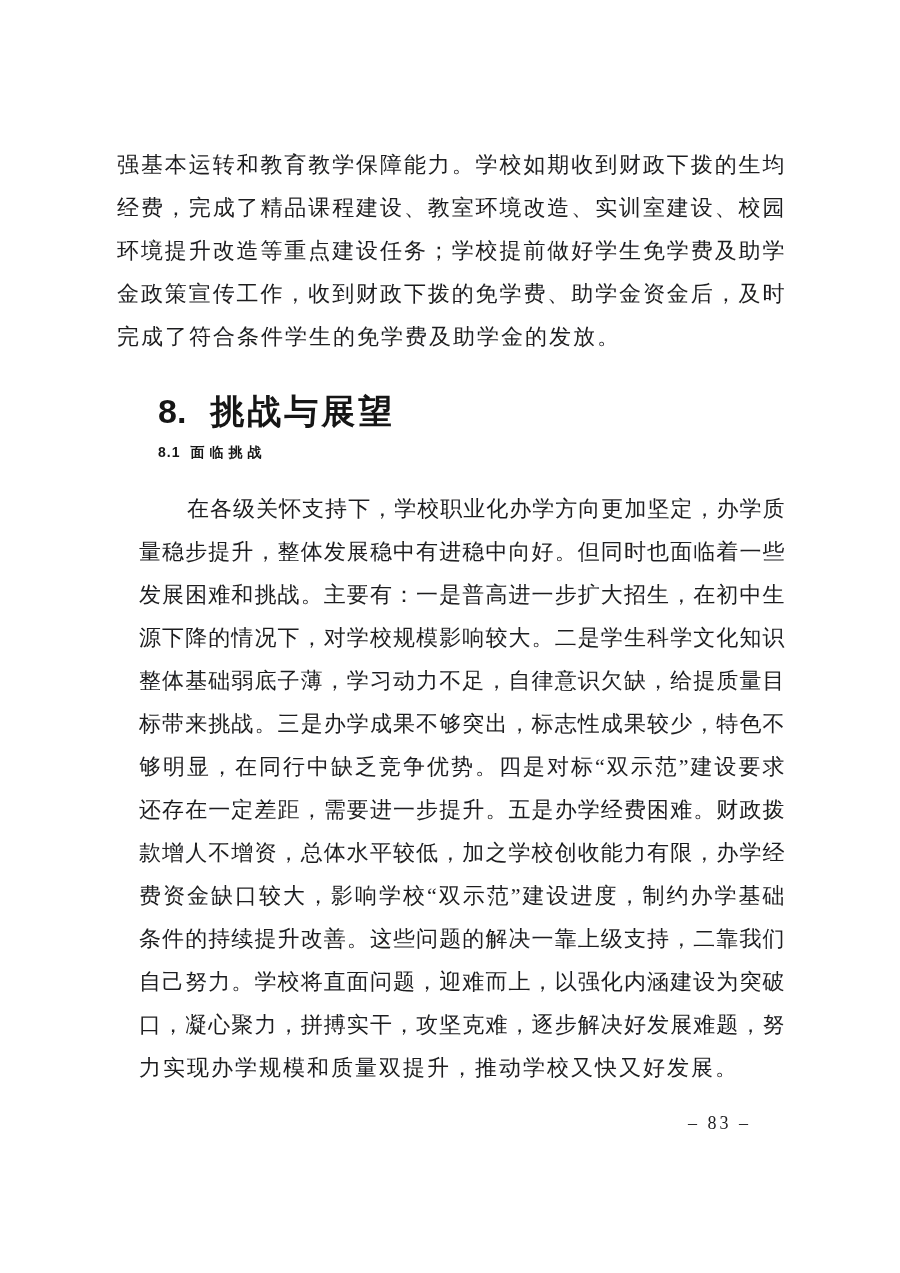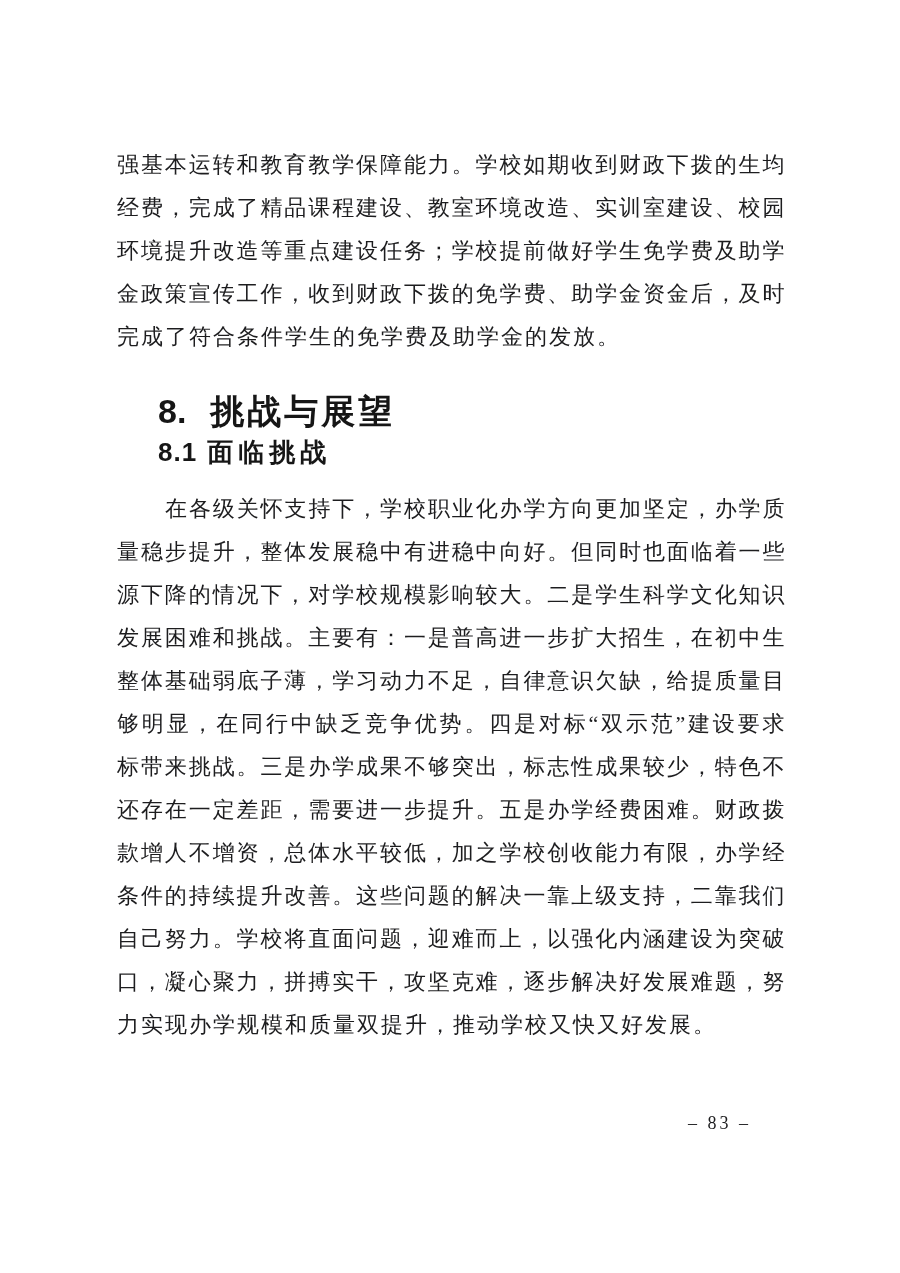--- a/index.html
+++ b/index.html
@@ -58,35 +58,36 @@
     display: inline-block;
     margin-right: 24px;
   }
   .h2 .ttl {
     letter-spacing: 3px;
   }
   .h3 {
     margin: 10px 0 0 41px;
     height: 30px;
     line-height: 30px;
-    font-size: 26px;
+    font-size: 14px;
     font-weight: 600;
     color: #161616;
   }
   .h3 .num {
     display: inline-block;
     font-family: "Liberation Sans", "DejaVu Sans", sans-serif;
     margin-right: 10px;
     letter-spacing: 1px;
   }
   .h3 .ttl {
     letter-spacing: 5px;
   }
   .para2 {
     margin-top: 20px;
+    margin-left: 22px;
   }
   .pagenum {
     position: absolute;
     top: 1110px;
     left: 688px;
     font-size: 18px;
     line-height: 26px;
     letter-spacing: 3px;
     color: #1d1d1f;
   }
@@ -109,27 +110,28 @@
       <span class="num">8.</span><span class="ttl">挑战与展望</span>
     </div>
 
     <div class="h3">
       <span class="num">8.1</span><span class="ttl">面临挑战</span>
     </div>
 
     <div class="para para2">
       <div class="bodyline indent">在各级关怀支持下，学校职业化办学方向更加坚定，办学质</div>
       <div class="bodyline">量稳步提升，整体发展稳中有进稳中向好。但同时也面临着一些</div>
+      <div class="bodyline">发展困难和挑战。主要有：一是普高进一步扩大招生，在初中生</div>
       <div class="bodyline">源下降的情况下，对学校规模影响较大。二是学生科学文化知识</div>
-      <div class="bodyline">发展困难和挑战。主要有：一是普高进一步扩大招生，在初中生</div>
       <div class="bodyline">整体基础弱底子薄，学习动力不足，自律意识欠缺，给提质量目</div>
+      <div class="bodyline">标带来挑战。三是办学成果不够突出，标志性成果较少，特色不</div>
       <div class="bodyline">够明显，在同行中缺乏竞争优势。四是对标“双示范”建设要求</div>
-      <div class="bodyline">标带来挑战。三是办学成果不够突出，标志性成果较少，特色不</div>
       <div class="bodyline">还存在一定差距，需要进一步提升。五是办学经费困难。财政拨</div>
       <div class="bodyline">款增人不增资，总体水平较低，加之学校创收能力有限，办学经</div>
+      <div class="bodyline">费资金缺口较大，影响学校“双示范”建设进度，制约办学基础</div>
       <div class="bodyline">条件的持续提升改善。这些问题的解决一靠上级支持，二靠我们</div>
       <div class="bodyline">自己努力。学校将直面问题，迎难而上，以强化内涵建设为突破</div>
       <div class="bodyline">口，凝心聚力，拼搏实干，攻坚克难，逐步解决好发展难题，努</div>
       <div class="bodyline last">力实现办学规模和质量双提升，推动学校又快又好发展。</div>
     </div>
 
   </div>
 
   <div class="pagenum">– 83 –</div>
 </div>

